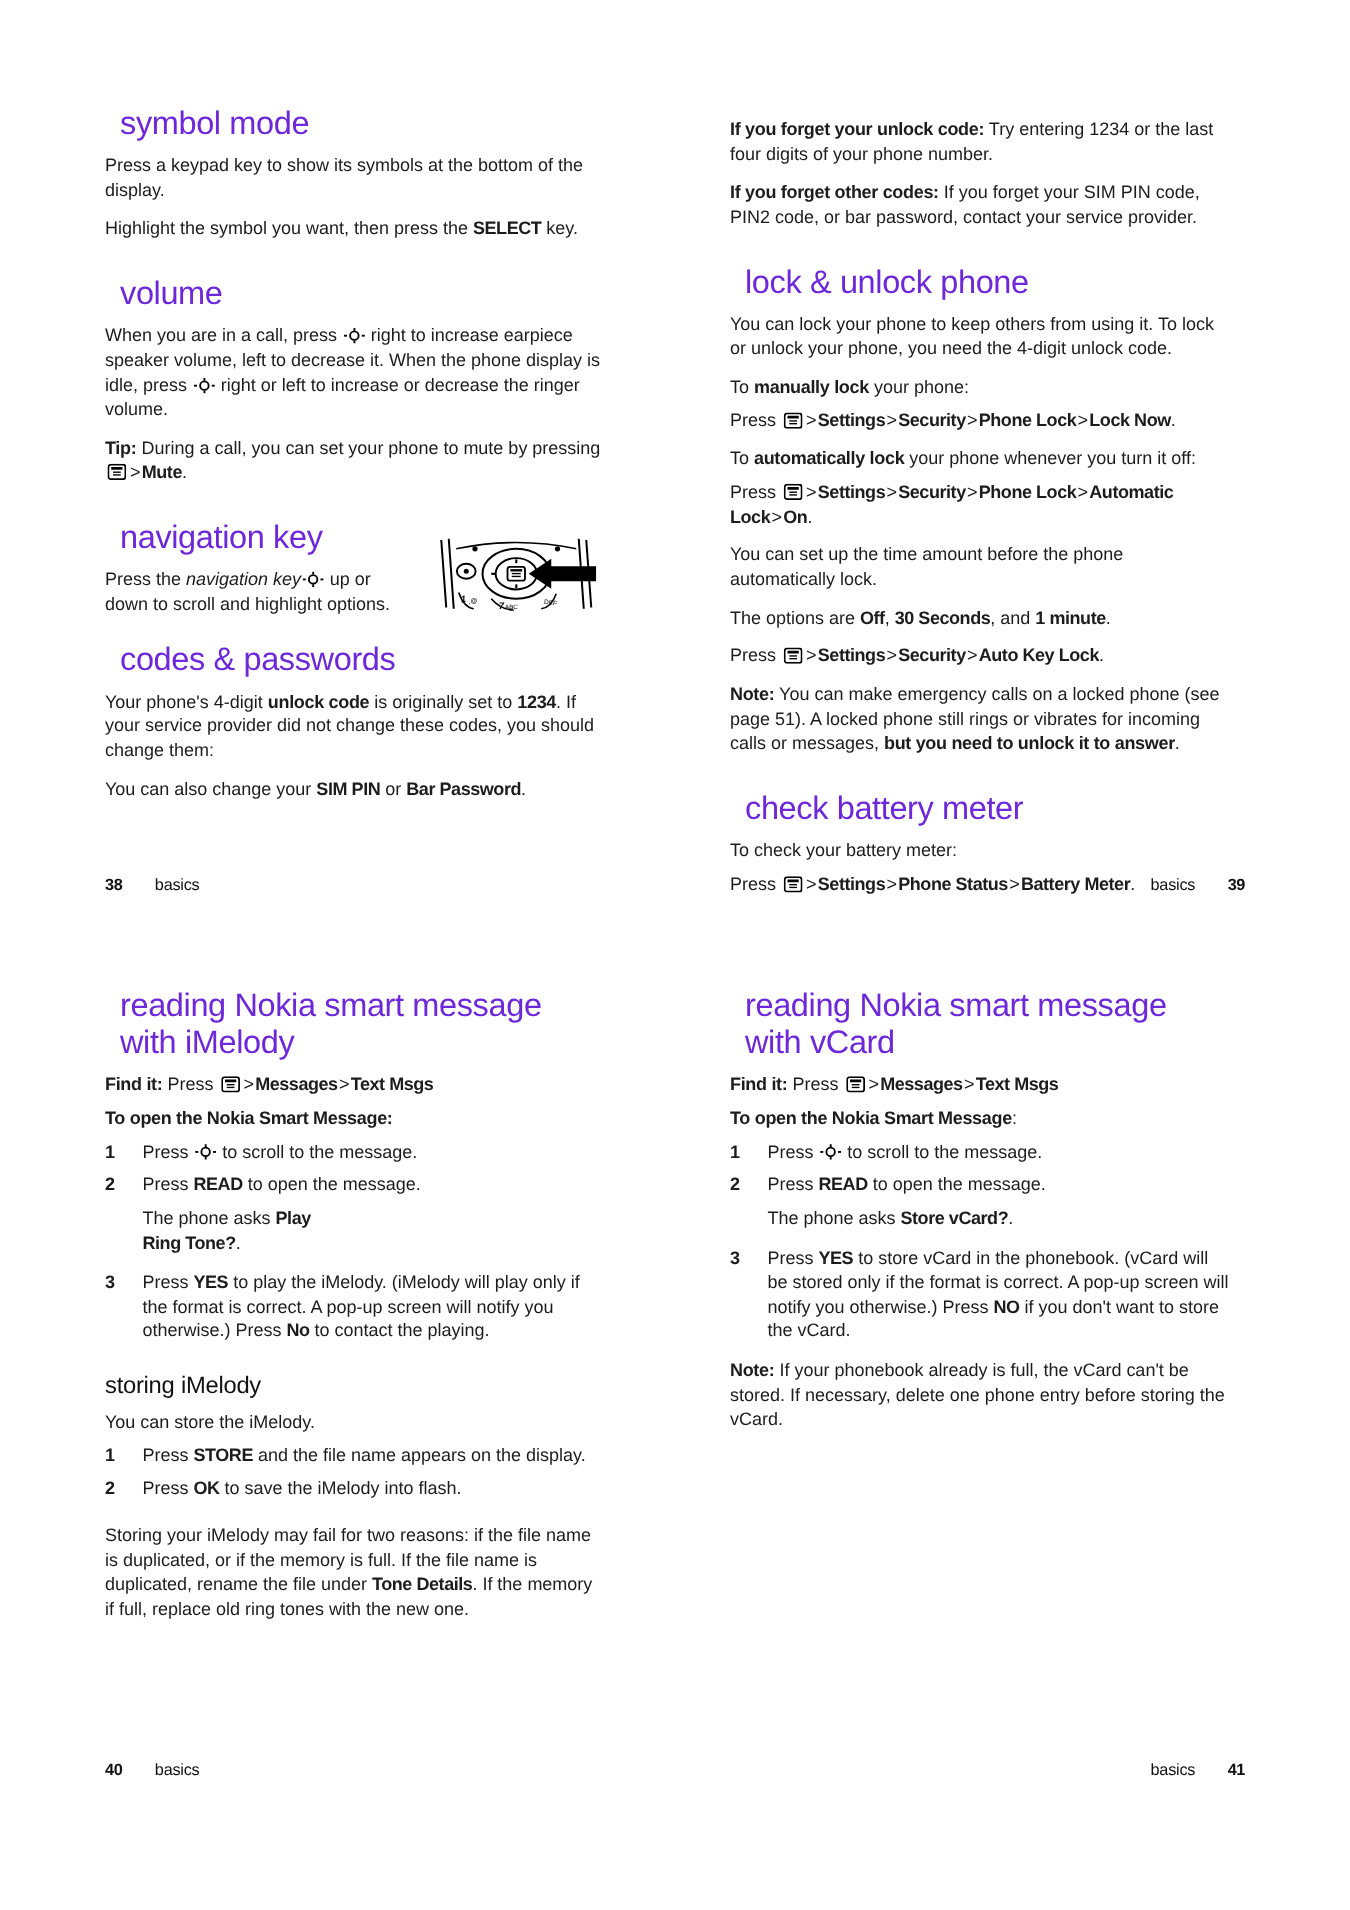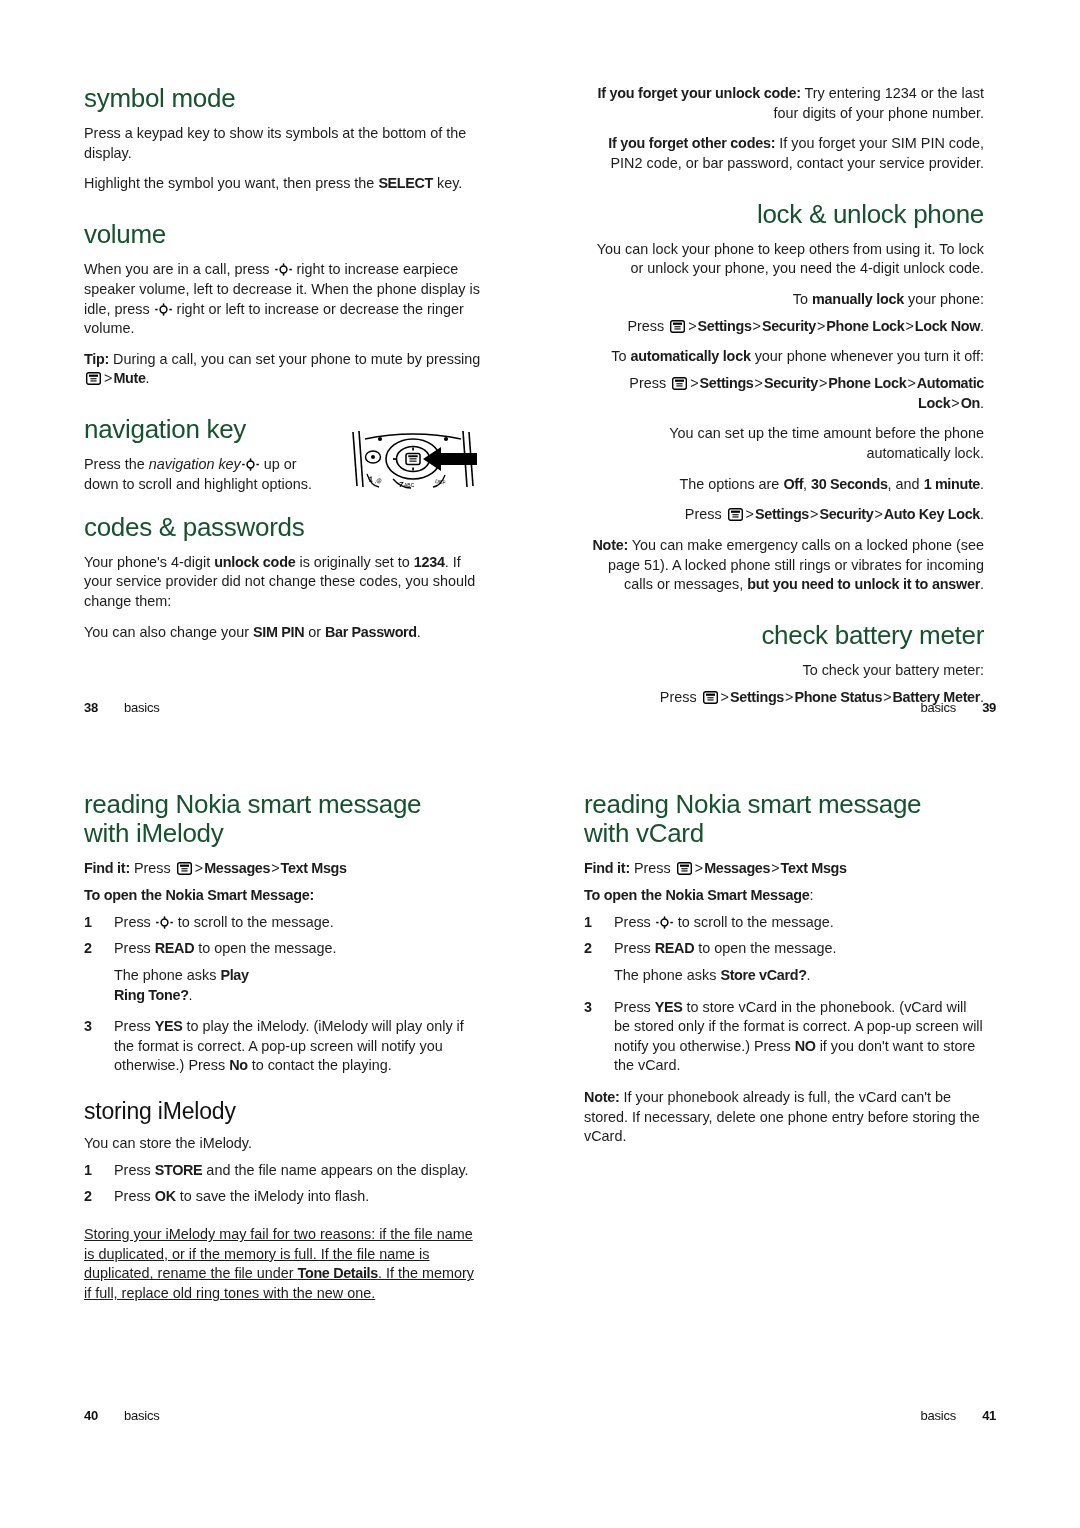--- a/index.html
+++ b/index.html
@@ -30,27 +30,27 @@
   }
   .col-left  { left: 84px; }
   .col-right { left: 584px; }
 
   
   h1.sec {
     font-size: 26px;
     font-weight: 400;
     letter-spacing: -0.3px;
     line-height: 1.12;
-    margin: 26px 0 11px 0;
-    color: #14532d;
+    margin: 26px 0 11px 12px;
+    color: #6d28d9;
   }
   h1.sec.first { margin-top: 0; }
 
   h2.sub {
-    font-size: 23px;
+    font-size: 19px;
     font-weight: 400;
     letter-spacing: -0.2px;
     margin: 22px 0 9px 0;
     color: #111;
   }
 
   p.body {
     font-size: 14.4px;
     line-height: 1.365;
     margin: 0 0 11px 0;
@@ -227,21 +227,21 @@
       <text x="50" y="59" font-family="Liberation Sans, sans-serif" font-size="7.5" font-style="italic" font-weight="bold" fill="#000">7</text>
       <text x="55" y="59" font-family="Liberation Sans, sans-serif" font-size="5" fill="#000">ABC</text>
       <text x="86" y="55" font-family="Liberation Sans, sans-serif" font-size="5.2" fill="#000" transform="rotate(8 86 55)">DEF</text>
 
       <g fill="#000">
         <polygon points="74,31 92,19 92,25 128,25 128,37 92,37 92,43"></polygon>
       </g>
     </svg>
   </div>
 
-  <div class="col col-right" style="top:84px;text-align:right;">
+  <div class="col col-right" style="top:95px;">
 
     <p class="body"><b>If you forget your unlock code:</b><span> Try entering 1234 or the last four digits of your phone number.</span></p>
 
     <p class="body"><b>If you forget other codes:</b><span> If you forget your SIM PIN code, PIN2 code, or bar password, contact your service provider.</span></p>
 
     <h1 class="sec">lock &amp; unlock phone</h1>
 
     <p class="body">You can lock your phone to keep others from using it. To lock or unlock your phone, you need the 4-digit unlock code.</p>
 
     <p class="body tight"><span>To </span><b>manually lock</b><span> your phone:</span></p>
@@ -323,21 +323,21 @@
 
     <h2 class="sub">storing iMelody</h2>
 
     <p class="body tight">You can store the iMelody.</p>
 
     <ol class="steps">
       <li><span class="num">1</span><span>Press </span><span class="cmd">STORE</span><span> and the file name appears on the display.</span></li>
       <li><span class="num">2</span><span>Press </span><span class="cmd">OK</span><span> to save the iMelody into flash.</span></li>
     </ol>
 
-    <p class="body" style="margin-top:18px;text-decoration:underline;"><span>Storing your iMelody may fail for two reasons: if the file name is duplicated, or if the memory is full. If the file name is duplicated, rename the file under </span><span class="cmd">Tone Details</span><span>. If the memory if full, replace old ring tones with the new one.</span></p>
+    <p class="body" style="margin-top:18px;"><span>Storing your iMelody may fail for two reasons: if the file name is duplicated, or if the memory is full. If the file name is duplicated, rename the file under </span><span class="cmd">Tone Details</span><span>. If the memory if full, replace old ring tones with the new one.</span></p>
   </div>
 
   <div class="col col-right" style="top:30px;">
 
     <h1 class="sec first"><span>reading Nokia smart message</span><br><span>with vCard</span></h1>
 
     <p class="body tight"><b>Find it:</b><span> Press </span><span class="icon-menu"><svg viewBox="0 0 15 13" width="15" height="13">
             <rect x="0.7" y="0.7" width="13.6" height="11.6" rx="2" ry="2" fill="none" stroke="#000" stroke-width="1.4"></rect>
             <rect x="3" y="2.6" width="9" height="2.2" fill="#000"></rect>
             <rect x="4.4" y="6.2" width="6.2" height="1.1" fill="#000"></rect>

